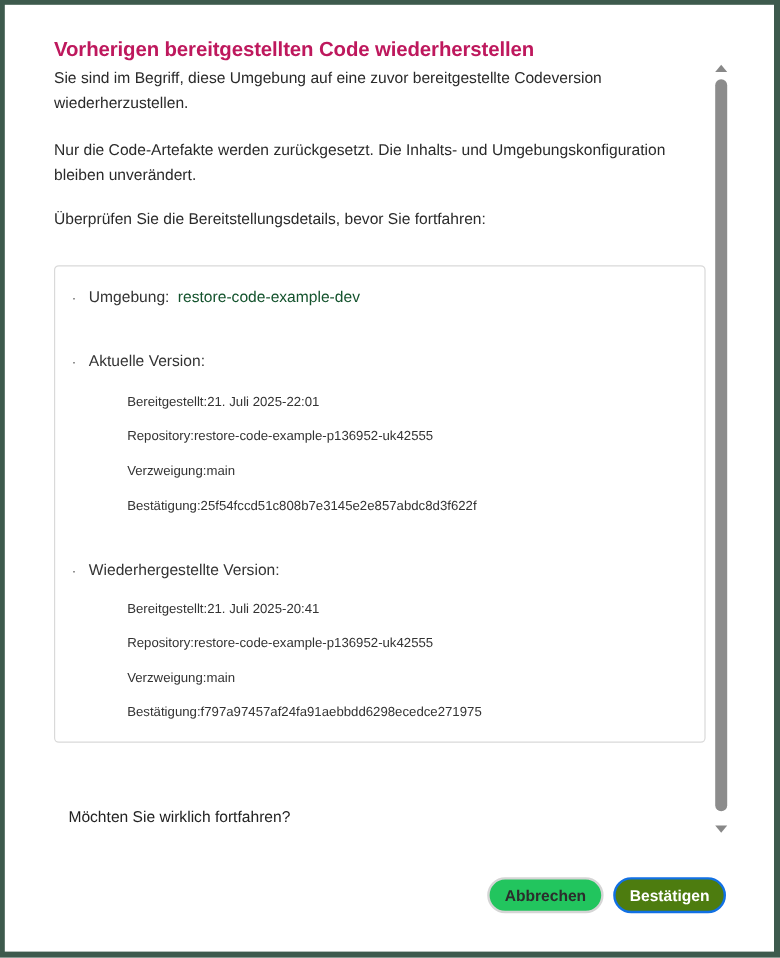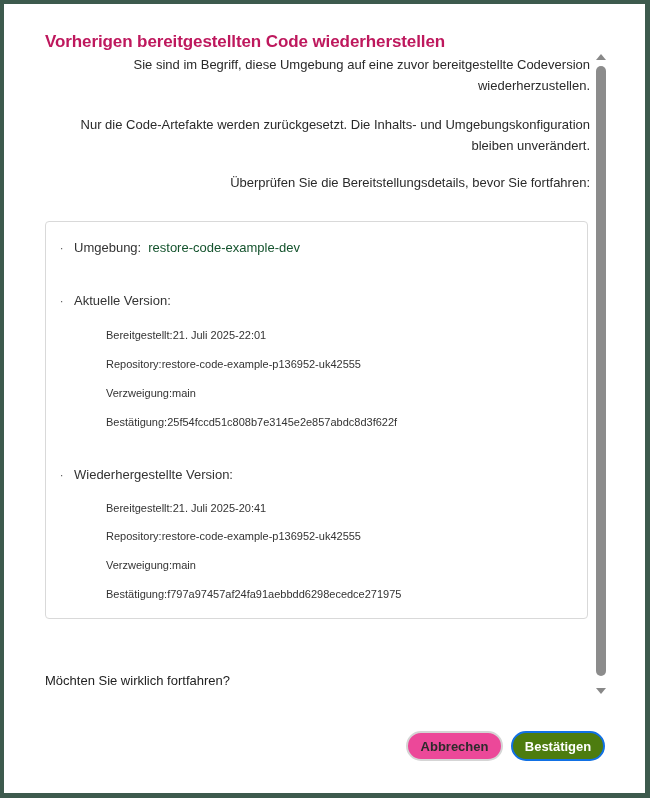--- a/index.html
+++ b/index.html
@@ -30,21 +30,20 @@
     position: absolute;
     left: 41px; top: 50px;
     width: 545px; height: 640px;
     overflow: hidden;
   }
   .para {
     font-size: 13px;
     line-height: 21px;
     color: #2a2a2a;
     margin: 0 0 16px 0;
-    text-align: right;
   }
   .details {
     position: absolute;
     left: 0; top: 167px;
     width: 543px; height: 398px;
     border: 1px solid #d9d9d9;
     border-radius: 4px;
     box-sizing: border-box;
   }
   .bullet {
@@ -62,21 +61,21 @@
   .sub {
     position: absolute;
     left: 36px;
     font-size: 11px;
     color: #333;
     white-space: nowrap;
     padding-left: 24px;
   }
   .footer-q {
     position: absolute;
-    left: 0; top: 619px;
+    left: 12px; top: 619px;
     font-size: 13px;
     color: #222;
   }
   .scrollbar {
     position: absolute;
     left: 591px; top: 48px;
     width: 12px; height: 642px;
   }
   .scroll-up, .scroll-down {
     position: absolute; left: 1px;
@@ -98,21 +97,21 @@
     height: 30px;
     border-radius: 16px;
     font-size: 13px;
     font-weight: bold;
     display: flex; align-items: center; justify-content: center;
     box-sizing: border-box;
     cursor: pointer;
   }
   .btn-cancel {
     left: 402px; width: 97px;
-    background: #ec4899;
+    background: #22c55e;
     border: 2px solid #d5d5d5;
     color: #2c2c2c;
   }
   .btn-confirm {
     left: 507px; width: 94px;
     background: #4d7c0f;
     border: 2px solid #1170e4;
     color: #fff;
   }
 </style>

